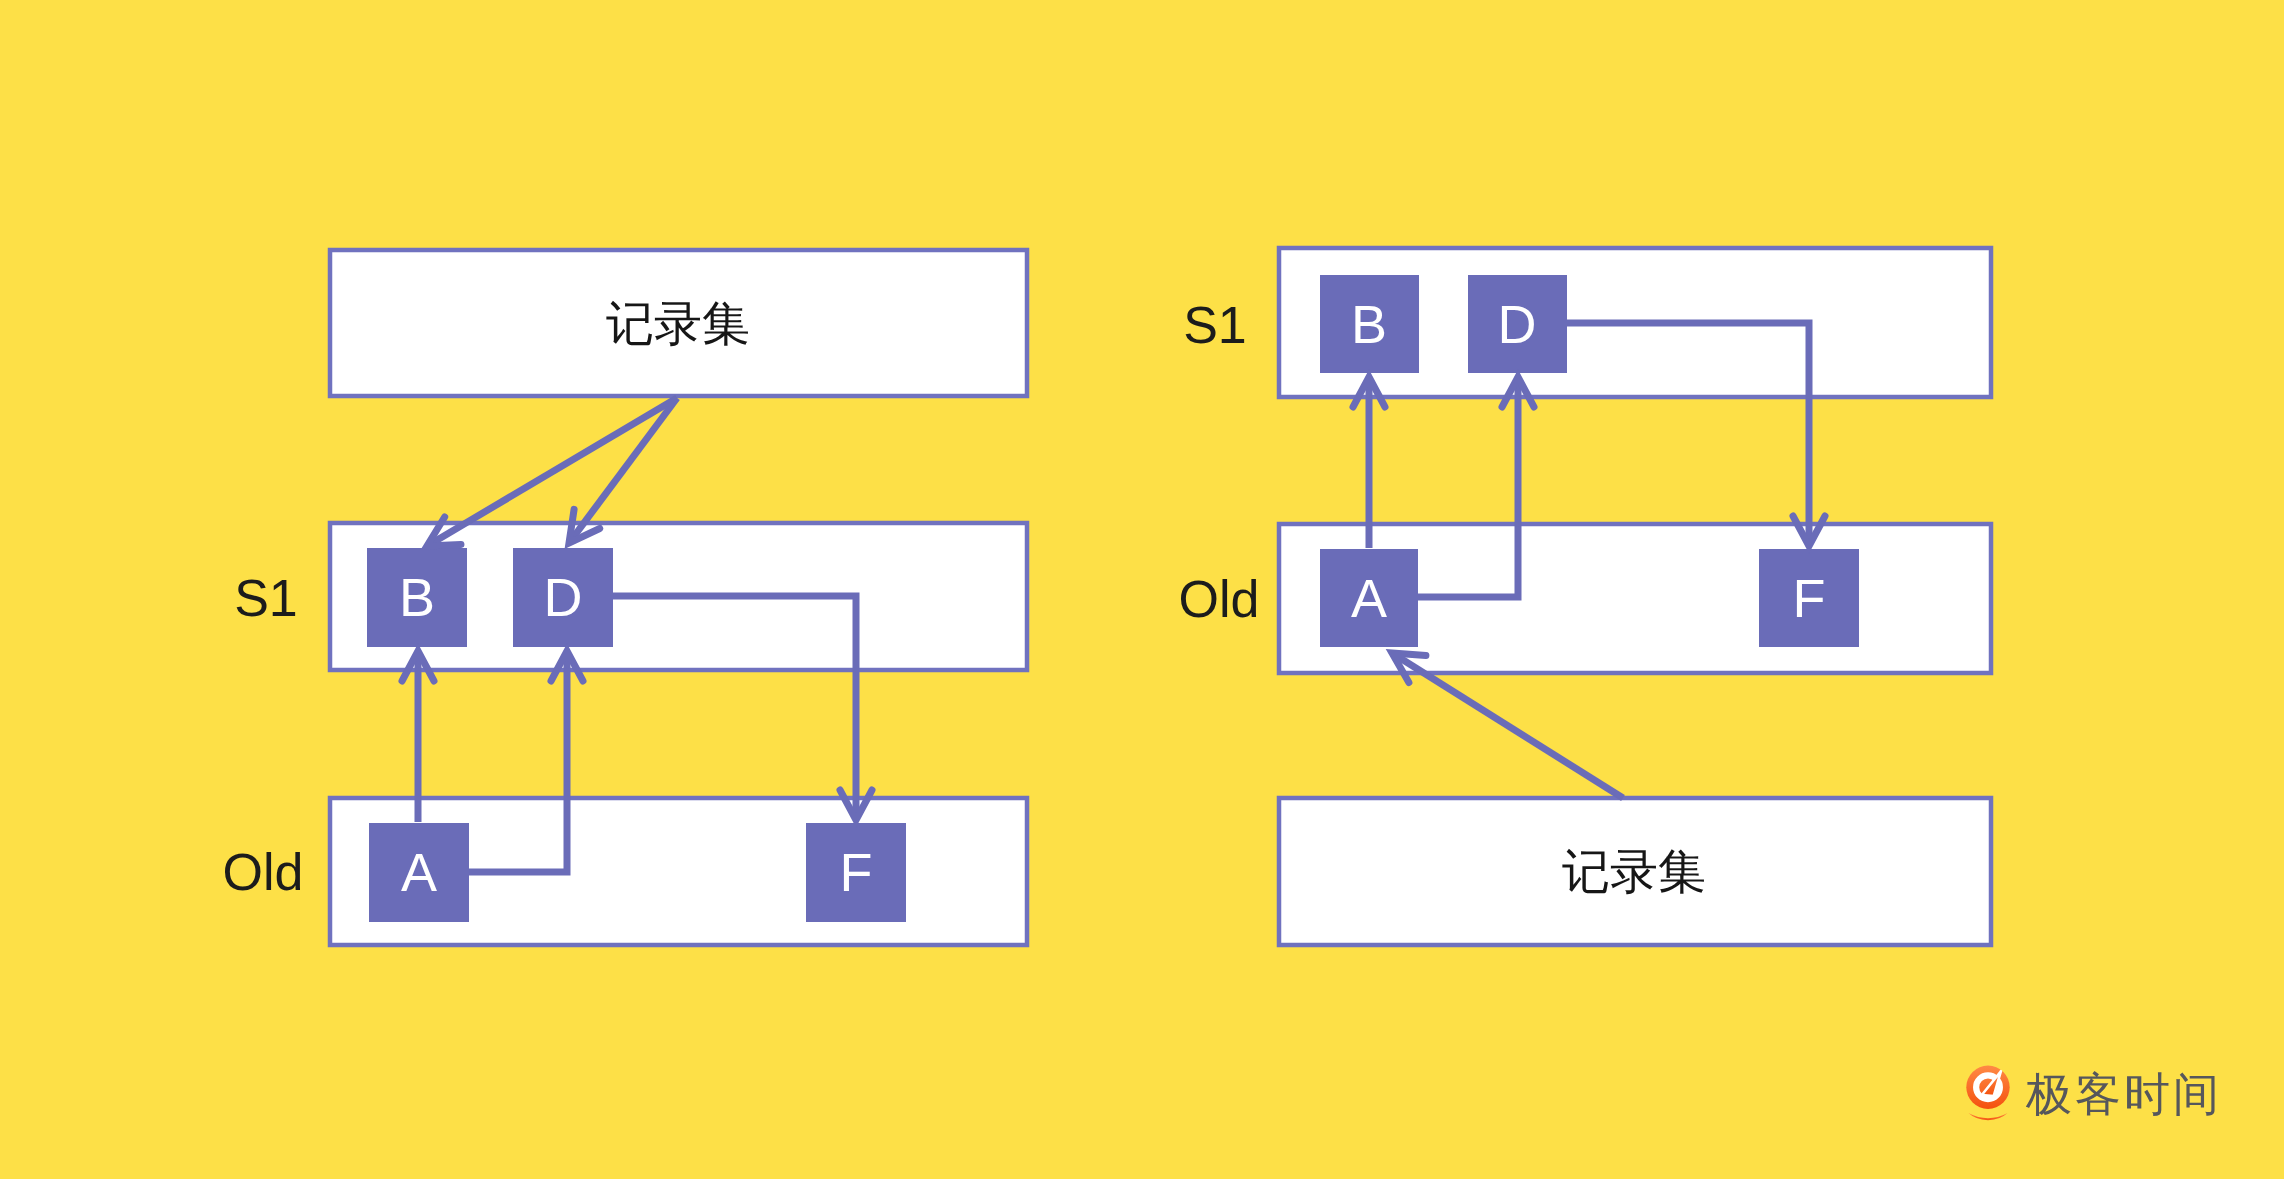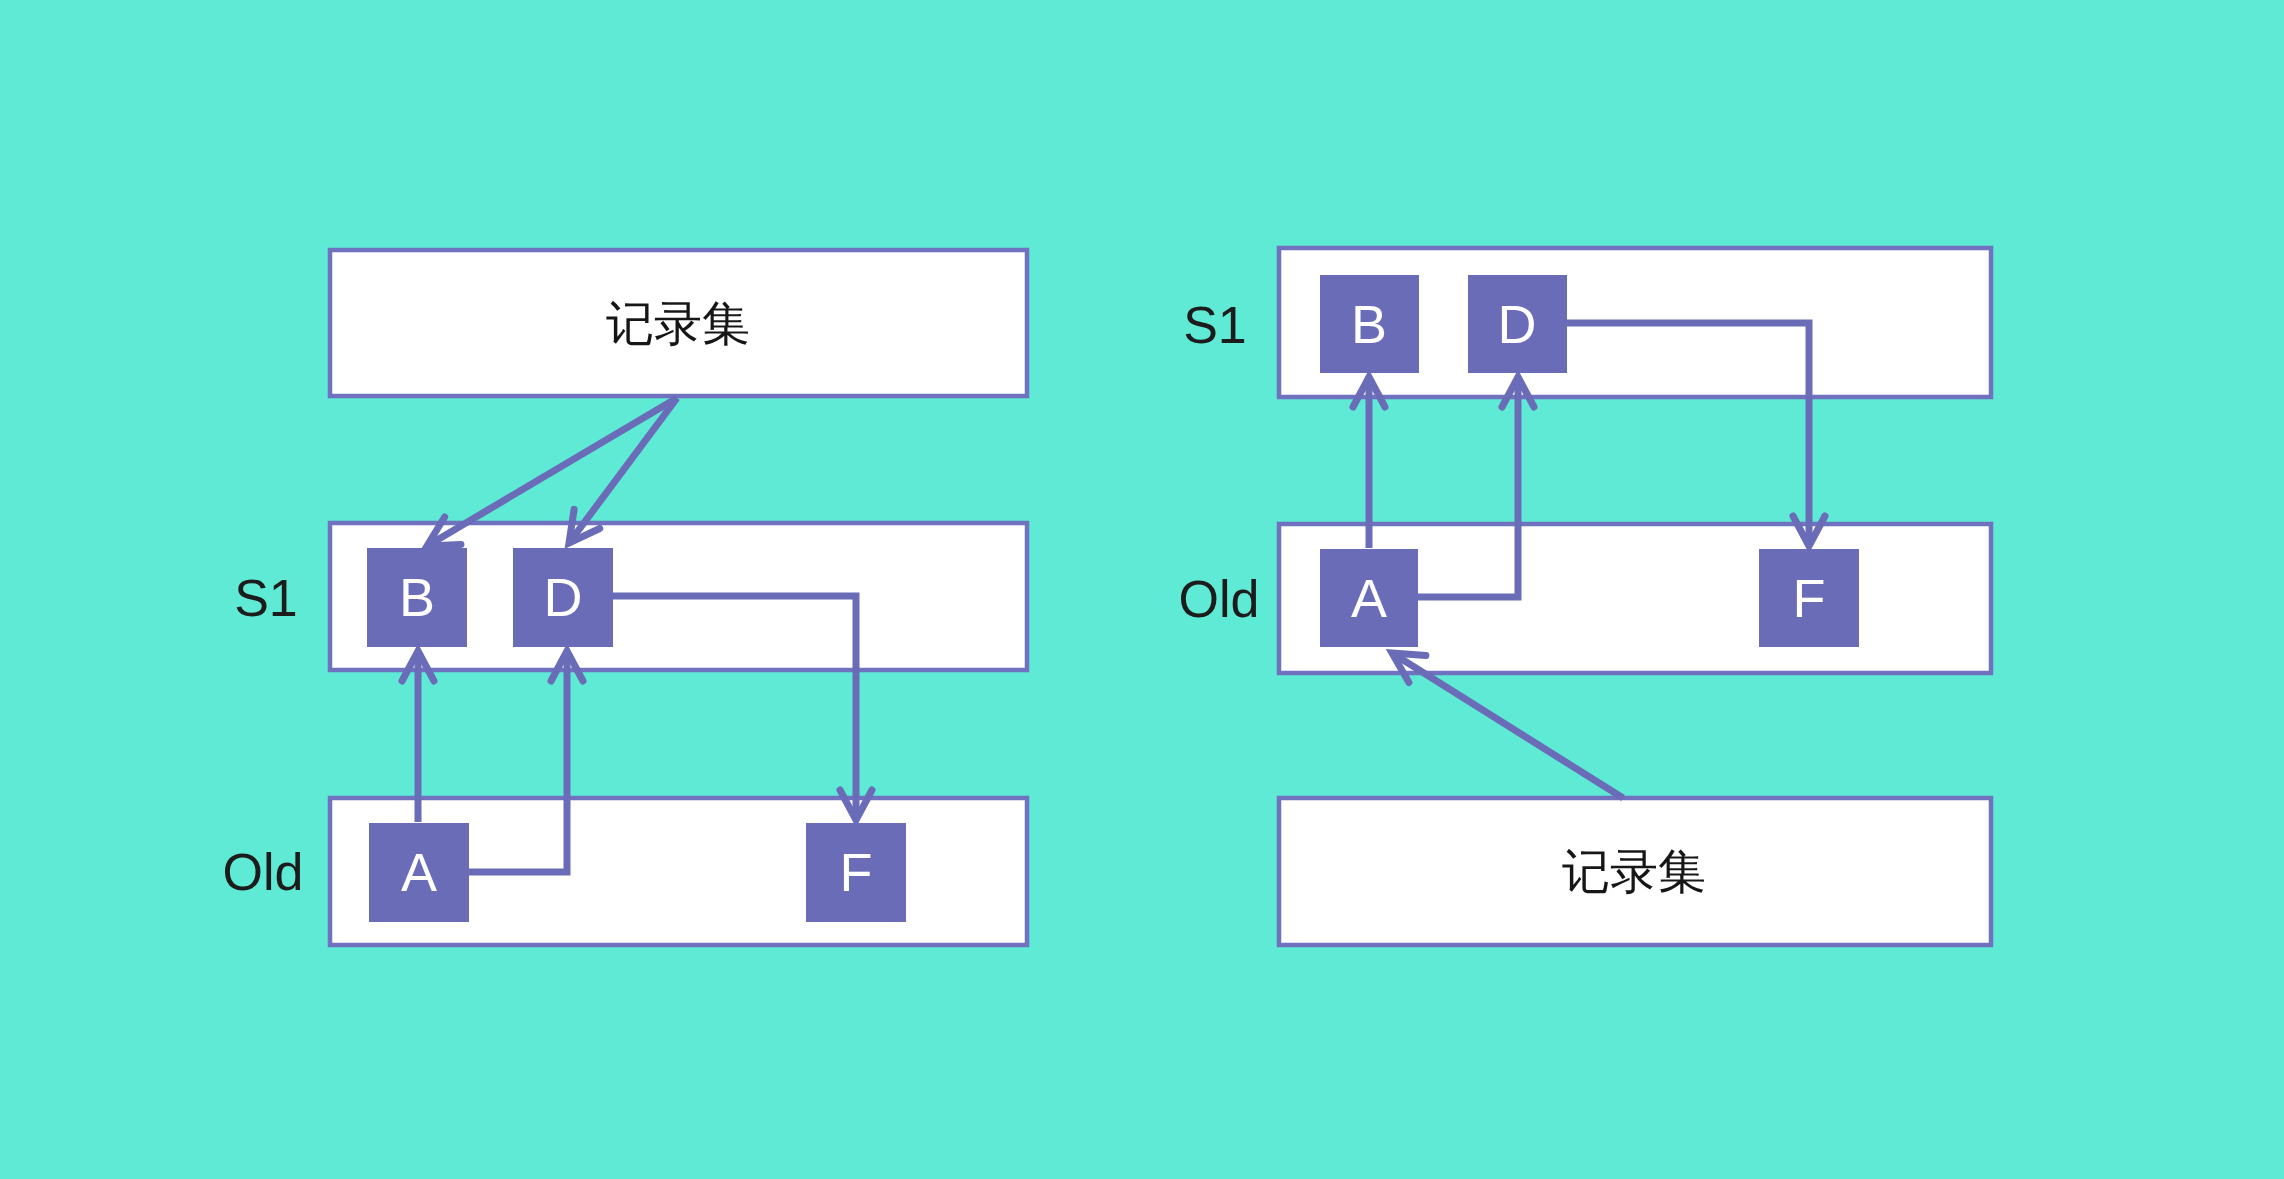--- a/index.html
+++ b/index.html
@@ -1,20 +1,20 @@
 <!DOCTYPE html>
 <html><head>
 <meta charset="utf-8">
 <style>
   html, body { margin: 0; padding: 0; background: #ffffff; }
   .canvas {
     position: relative;
     width: 2284px;
     height: 1179px;
-    background: #5eead4;
+    background: #fde047;
     overflow: hidden;
     font-family: "Liberation Sans", sans-serif;
   }
   svg.diagram { position: absolute; left: 0; top: 0; }
   .row-rect   { fill: #ffffff; stroke: #7072bf; stroke-width: 4.5; }
   .node-rect  { fill: #6a6cb8; stroke: none; }
   .edge       { fill: none; stroke: #6a6cb8; stroke-width: 7; }
   .set-label  { font-family: "Liberation Sans", sans-serif; font-size: 48px; fill: #161616; text-anchor: middle; }
   .row-label  { font-family: "Liberation Sans", sans-serif; font-size: 52px; fill: #1c1c1c; text-anchor: middle; }
   .node-letter{ font-family: "Liberation Sans", sans-serif; font-size: 54px; fill: #ffffff; text-anchor: middle; }
@@ -91,13 +91,28 @@
       <rect class="row-rect" x="1279" y="798" width="712" height="147" stroke="#7072bf"></rect>
       <text class="set-label" x="1634" y="888">记录集</text>
 
       <line class="edge" x1="1369" y1="548" x2="1369" y2="377" marker-end="url(#chev)" stroke="#6a6cb8"></line>
       <polyline class="edge" points="1417,597 1518,597 1518,377" marker-end="url(#chev)" stroke="#6a6cb8"></polyline>
       <polyline class="edge" points="1566,323 1809,323 1809,546" marker-end="url(#chev)" stroke="#6a6cb8"></polyline>
       <line class="edge" x1="1623" y1="798" x2="1392" y2="653" marker-end="url(#chev)" stroke="#6a6cb8"></line>
     </g>
   </svg>
 
+  <div class="logo">
+    <svg width="52" height="62" viewBox="0 0 100 120">
+      <defs>
+        <linearGradient id="og" x1="0" y1="0" x2="0" y2="1">
+          <stop offset="0" stop-color="#ff8a45"></stop>
+          <stop offset="1" stop-color="#f4510f"></stop>
+        </linearGradient>
+      </defs>
+      <circle cx="50" cy="45" r="42" fill="url(#og)"></circle>
+      <circle cx="50" cy="45" r="23" fill="none" stroke="#ffffff" stroke-width="12"></circle>
+      <path d="M38 60 L75 14 L61 62 Z" fill="url(#og)" stroke="#ffffff" stroke-width="5" stroke-linejoin="round"></path>
+      <path d="M12 95 Q50 115 88 95 Q74 108 50 109 Q26 108 12 95 Z" fill="url(#og)"></path>
+    </svg>
+    <span class="logo-text">极客时间</span>
+  </div>
 </div>
 
 </body></html>

